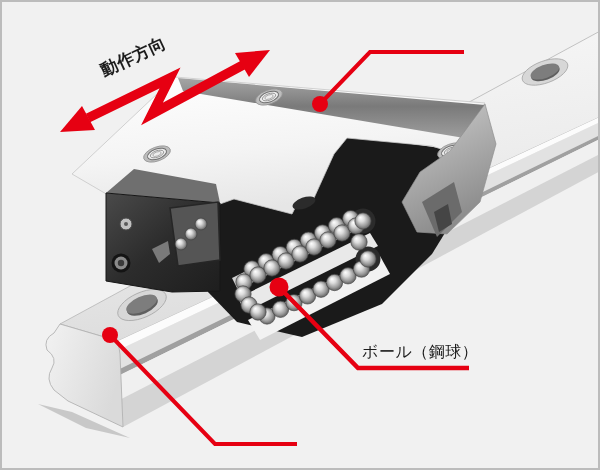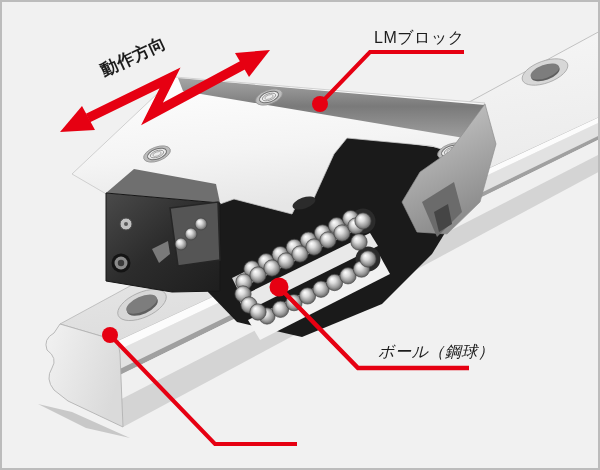--- a/index.html
+++ b/index.html
@@ -219,17 +219,16 @@
 
       <g>
         <polyline points="295,442 213,442 108,333" stroke="#e60012" stroke-width="4"></polyline>
         <circle cx="108" cy="333" r="8" fill="#e60012" stroke="none"></circle>
       </g>
     </g>
   </svg>
 
   <div class="lbl lbl-motion" style="left:104px; top:60px;">動作方向</div>
 
-  <div class="lbl" style="left:372px; top:27px;">LMブロック</div>
-
-  <div class="lbl" style="left:376px; top:341px;font-style:italic;">ボール（鋼球）</div>
+
+  <div class="lbl" style="left:360px; top:341px;">ボール（鋼球）</div>
 
 </div>
 
 </body></html>

